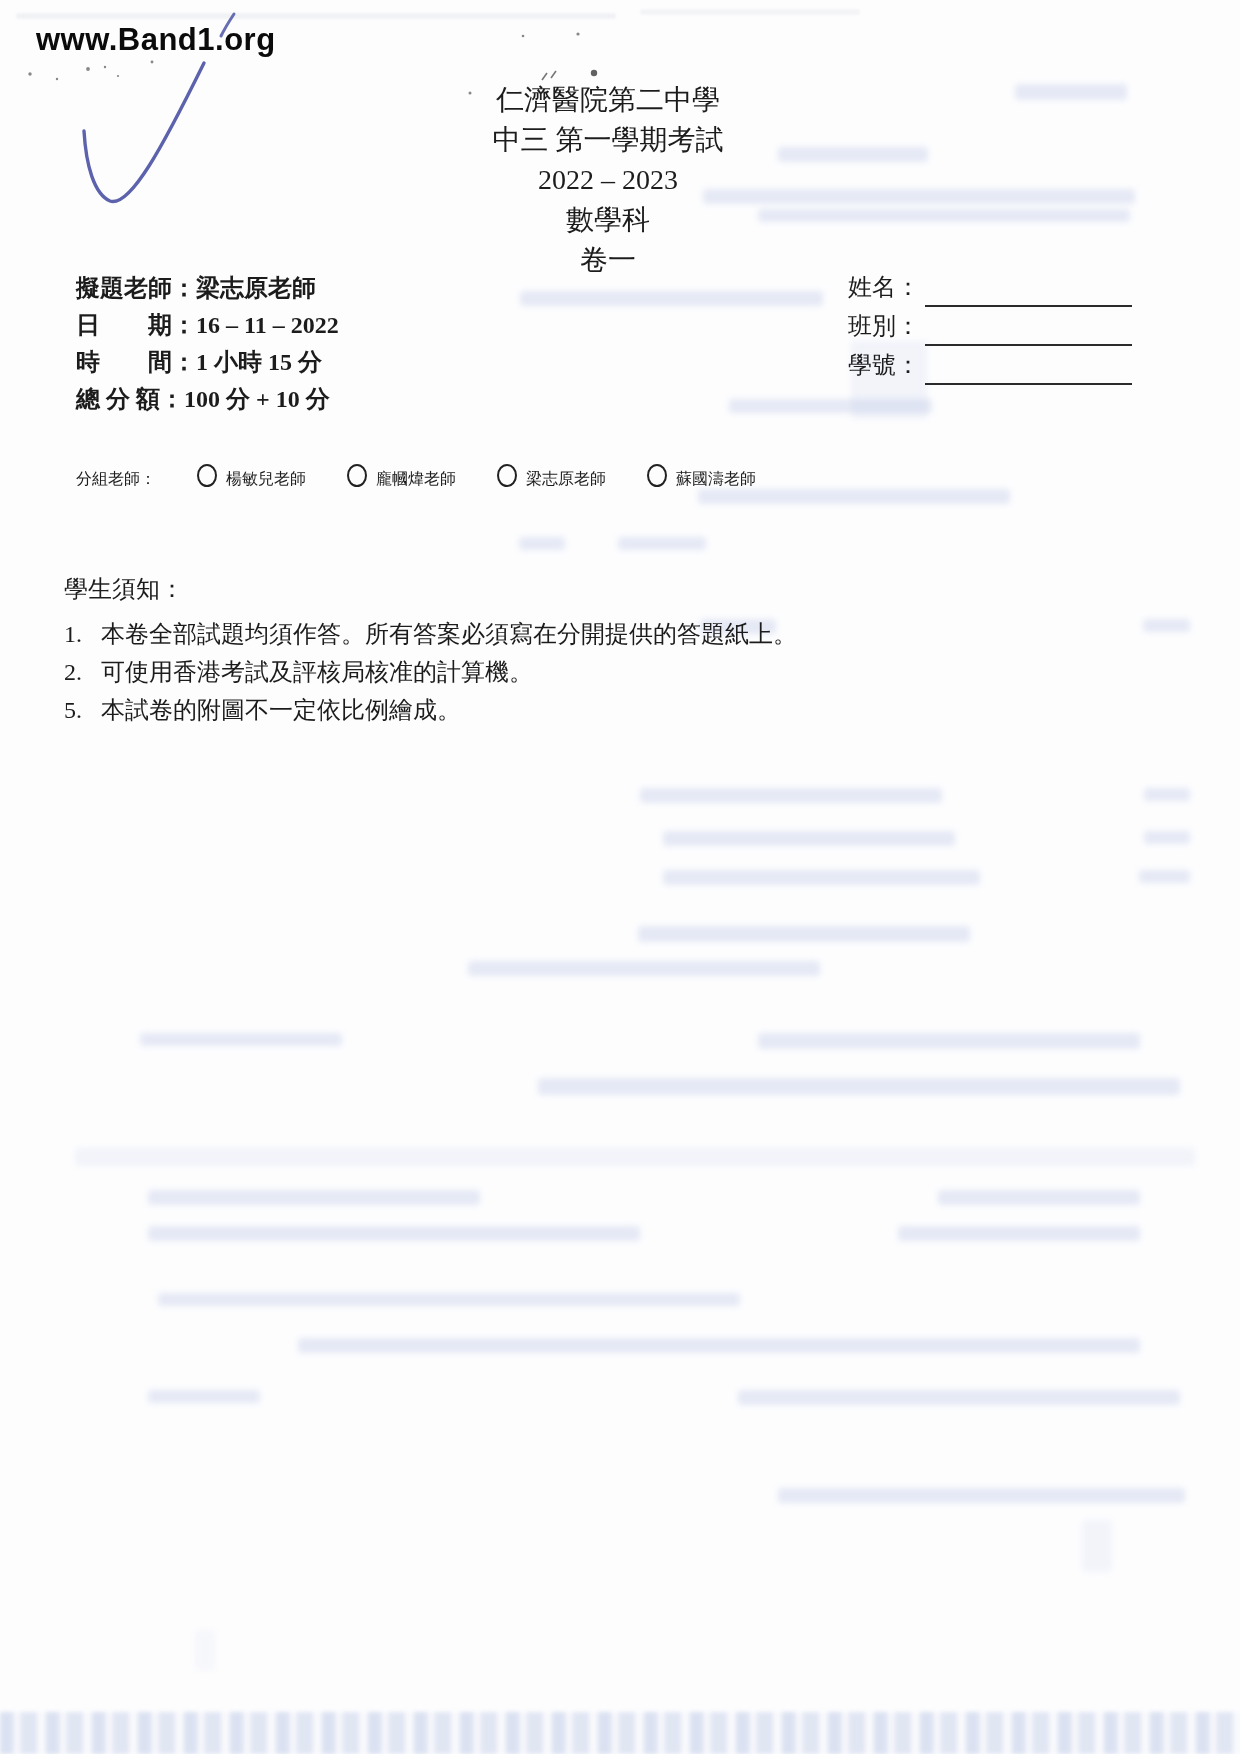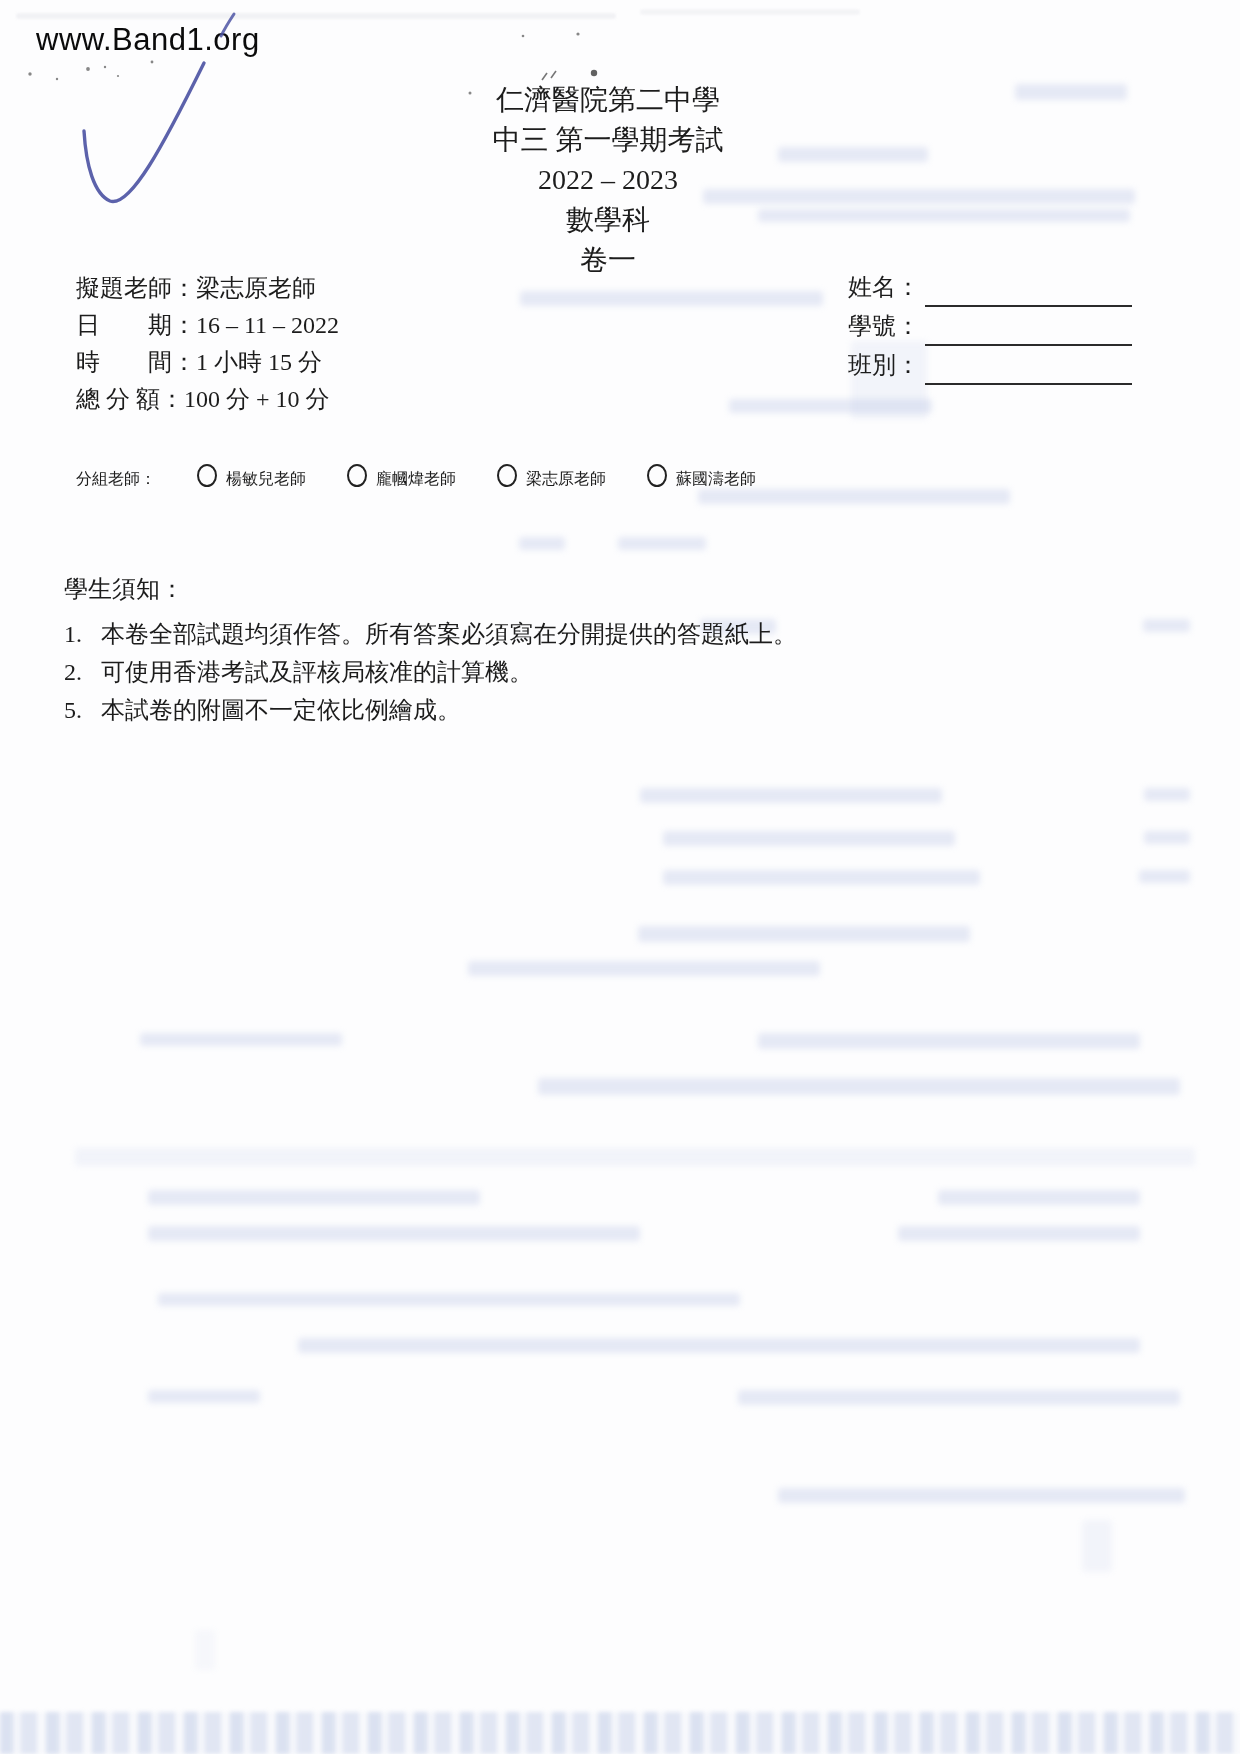--- a/index.html
+++ b/index.html
@@ -18,30 +18,30 @@
     position:absolute;left:0;top:1712px;width:1240px;height:42px;
     background:repeating-linear-gradient(90deg,
       rgba(168,184,222,.40) 0 13px, rgba(168,184,222,.10) 13px 21px,
       rgba(168,184,222,.32) 21px 37px, rgba(168,184,222,.06) 37px 46px);
     filter:blur(2px);
   }
   .pen-overlay{position:absolute;left:0;top:0;width:1240px;height:1754px;pointer-events:none;}
   .watermark{
     position:absolute;left:36px;top:22px;
     font-family:"Liberation Sans","DejaVu Sans",sans-serif;
-    font-size:31px;font-weight:400;color:#0b0b0b;letter-spacing:0.5px;
+    font-size:31px;font-weight:700;color:#0b0b0b;letter-spacing:0.5px;
   }
   
   .title-block{
     position:absolute;top:80px;left:0;width:1240px;
     text-align:center;transform:translateX(-12px);
     font-size:28px;line-height:40px;font-weight:500;
   }
   
-  .info-left{position:absolute;left:76px;top:270px;font-size:24px;}
+  .info-left{position:absolute;left:76px;top:270px;font-size:24px;font-weight:bold;}
   .info-left .row{height:37px;line-height:37px;white-space:pre;}
   
   .info-right{position:absolute;left:848px;top:268px;font-size:24px;}
   .info-right .row{height:39px;line-height:39px;white-space:nowrap;}
   .blank-line{
     display:inline-block;width:207px;height:26px;
     border-bottom:2px solid #2b2b2b;vertical-align:bottom;margin-left:5px;
   }
   
   .group-row{position:absolute;left:76px;top:462px;font-size:16px;height:34px;line-height:34px;white-space:nowrap;}
@@ -137,22 +137,22 @@
 
   <div class="info-left">
     <div class="row"><span>擬題老師：</span><span>梁志原老師</span></div>
     <div class="row"><span>日　　期：</span><span>16 – 11 – 2022</span></div>
     <div class="row"><span>時　　間：</span><span>1 小時 15 分</span></div>
     <div class="row"><span>總 分 額：</span><span>100 分 + 10 分</span></div>
   </div>
 
   <div class="info-right">
     <div class="row"><span>姓名：</span><span class="blank-line"></span></div>
+    <div class="row"><span>班別：</span><span class="blank-line"></span></div>
     <div class="row"><span>學號：</span><span class="blank-line"></span></div>
-    <div class="row"><span>班別：</span><span class="blank-line"></span></div>
   </div>
 
   <div class="group-row">
     <span>分組老師：</span><span class="opt"><span class="radio"></span><span>楊敏兒老師</span></span><span class="opt"><span class="radio"></span><span>龐幗煒老師</span></span><span class="opt"><span class="radio"></span><span>梁志原老師</span></span><span class="opt"><span class="radio"></span><span>蘇國濤老師</span></span>
   </div>
 
   <div class="notes">
     <div class="heading">學生須知：</div>
     <div class="item"><span class="num">1.</span><span>本卷全部試題均須作答。所有答案必須寫在分開提供的答題紙上。</span></div>
     <div class="item"><span class="num">2.</span><span>可使用香港考試及評核局核准的計算機。</span></div>

